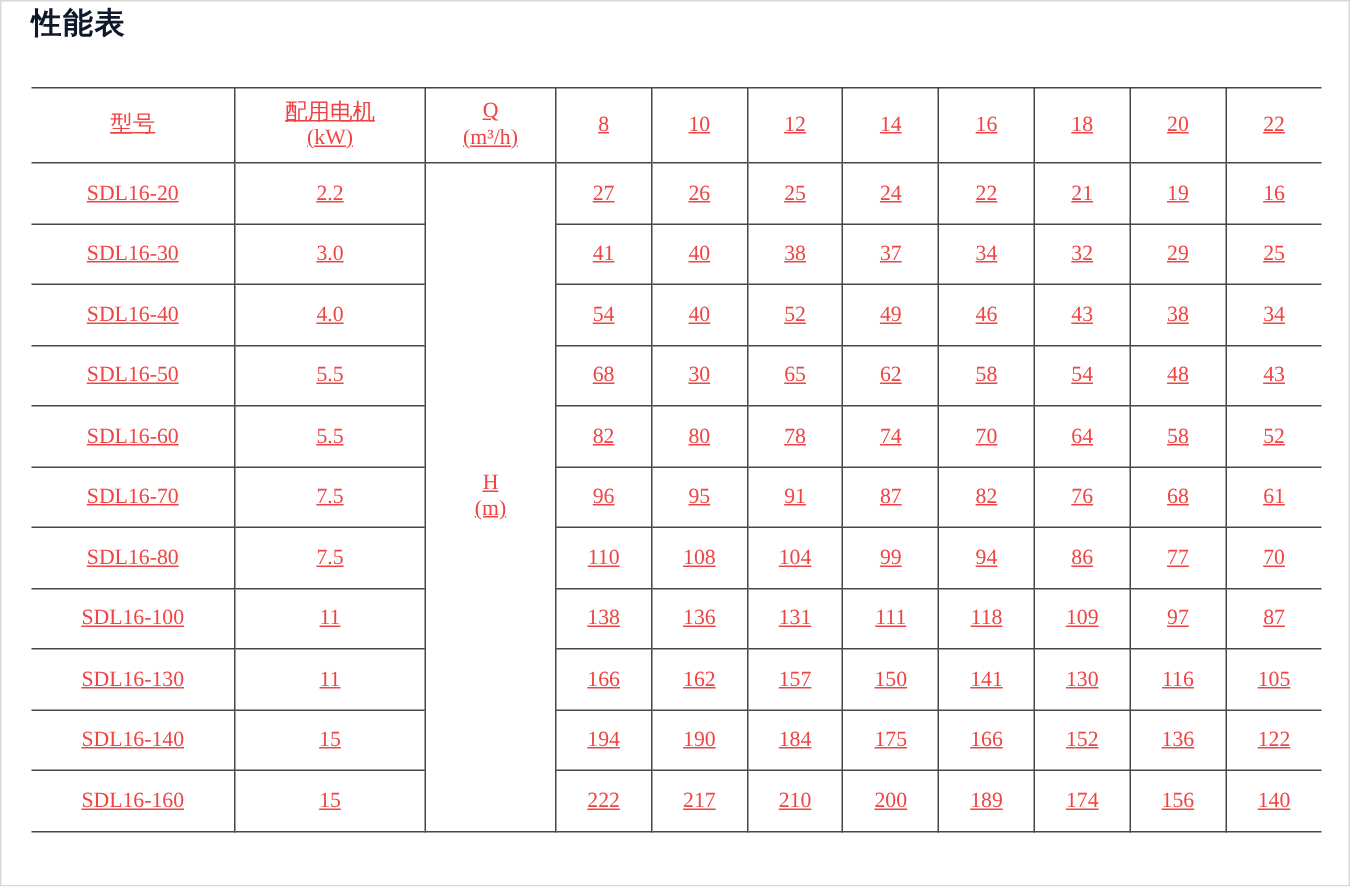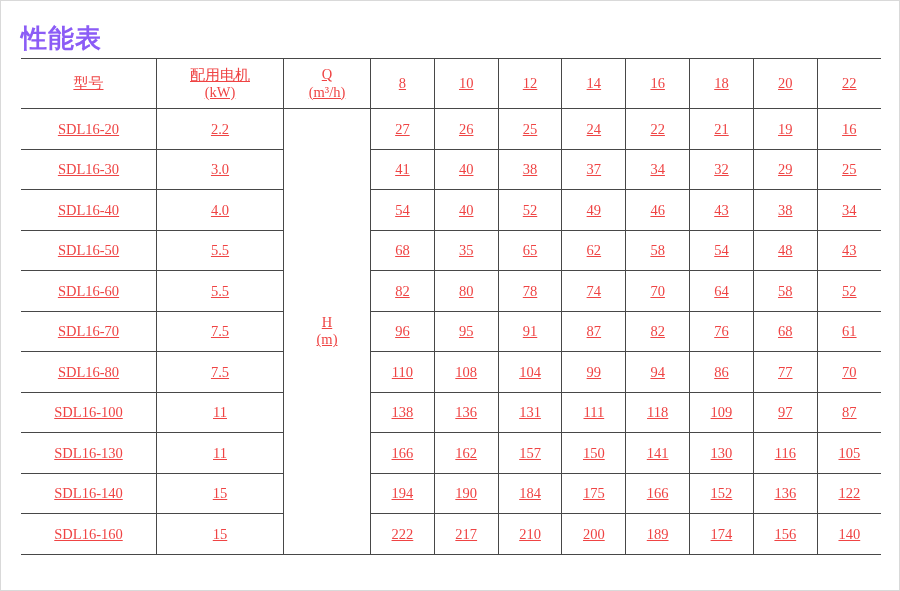--- a/index.html
+++ b/index.html
@@ -14,25 +14,25 @@
     height: 591px;
     box-sizing: border-box;
     background: #ffffff;
     border: 1px solid #d9d9d9;
     overflow: hidden;
   }
   .page-title {
     margin: 0;
     position: absolute;
     left: 20px;
-    top: 20px;
+    top: 1px;
     font-family: "Liberation Sans", "DejaVu Sans", sans-serif;
-    font-size: 26px;
+    font-size: 20px;
     font-weight: 700;
-    color: #8b5cf6;
+    color: #0f172a;
     letter-spacing: 1px;
   }
   table.perf {
     position: absolute;
     left: 20px;
     top: 57px;
     width: 860px;
     border-collapse: collapse;
     table-layout: fixed;
     font-size: 14.5px;
@@ -136,21 +136,21 @@
           <td>49</td>
           <td>46</td>
           <td>43</td>
           <td>38</td>
           <td>34</td>
         </tr>
         <tr>
           <td>SDL16-50</td>
           <td>5.5</td>
           <td>68</td>
-          <td>35</td>
+          <td>30</td>
           <td>65</td>
           <td>62</td>
           <td>58</td>
           <td>54</td>
           <td>48</td>
           <td>43</td>
         </tr>
         <tr>
           <td>SDL16-60</td>
           <td>5.5</td>

